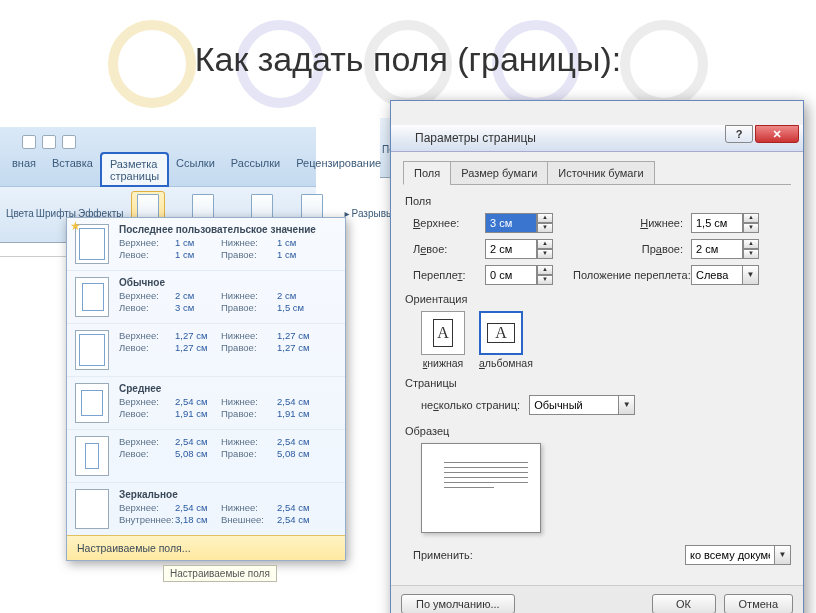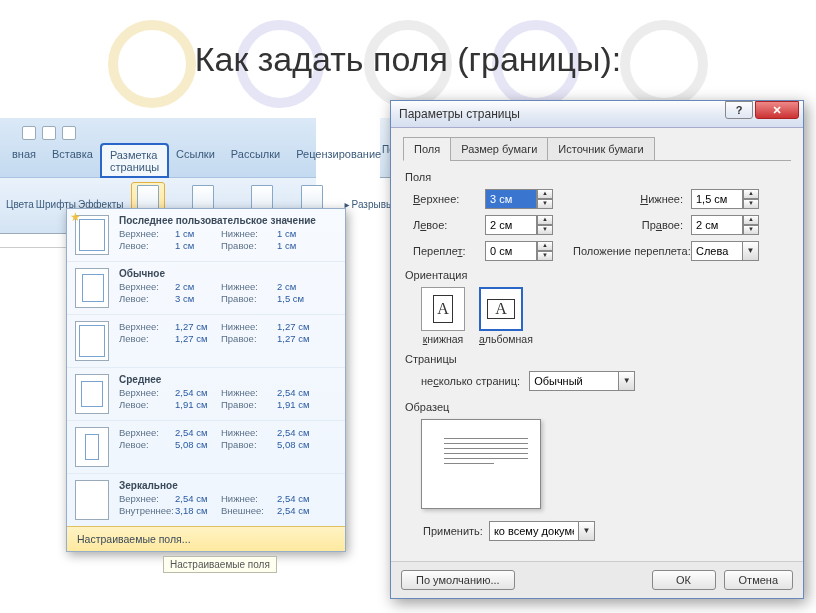--- a/index.html
+++ b/index.html
@@ -8,21 +8,21 @@
   
   .circles { position: absolute; top: 20px; left: 0; width: 100%; height: 100px; display: flex; justify-content: center; gap: 40px; pointer-events: none; z-index: 0; }
   .circle { width: 88px; height: 88px; border-radius: 50%; border: 10px solid rgba(200,200,220,0.3); }
   .circle.c1 { border-color: rgba(230,200,100,0.35); }
   .circle.c2 { border-color: rgba(180,180,230,0.35); }
   .circle.c3 { border-color: rgba(200,200,200,0.35); }
   
   .slide-title { position: absolute; top: 40px; left: 0; width: 100%; text-align: center; font-size: 34px; color: #333; z-index: 10; font-weight: 400; }
   
   
-  .word-panel { position: absolute; top: 118px; left: 0; width: 316px; z-index: 5; }
+  .word-panel { position: absolute; top: 127px; left: 0; width: 316px; z-index: 5; }
   .ribbon-bar { background: linear-gradient(#dbe9f7,#c4daf0); border-bottom: 1px solid #a9c3e0; padding: 6px 0 0 0; font-size: 11px; }
   .qat { padding: 2px 8px 4px 22px; display: flex; gap: 6px; align-items: center; }
   .qat .dot { width: 14px; height: 14px; background: #fff; border-radius: 2px; border: 1px solid #9ab; }
   .tabs-row { display: flex; gap: 0; padding: 0 4px; }
   .tab { padding: 4px 8px; color: #3b5a7a; cursor: default; }
   .tab.active { background: #f2f7fc; border: 1px solid #8aa; border-bottom: none; border-radius: 3px 3px 0 0; }
   .tab.highlight { outline: 2px solid #2a66c8; outline-offset: -1px; }
   .ribbon-groups { background: linear-gradient(#eaf2fb,#d4e4f4); padding: 4px 6px 6px 6px; display: flex; gap: 8px; font-size: 10px; color: #3b5a7a; border-bottom: 1px solid #9ab; }
   .rgroup { display: flex; gap: 2px; }
   .rgroup .row { display: flex; align-items: center; gap: 2px; white-space: nowrap; }
@@ -46,21 +46,21 @@
   .dd-thumb.star::before { content: "★"; position: absolute; top: -6px; left: -6px; color: #f0c040; font-size: 12px; }
   .dd-body { flex: 1; }
   .dd-name { font-weight: bold; color: #3b4a5a; margin-bottom: 2px; }
   .dd-grid { display: grid; grid-template-columns: 52px 42px 52px 42px; gap: 1px 4px; font-size: 9.5px; color: #5a7088; }
   .dd-grid .v { color: #2a5aa0; }
   .dd-foot { background: linear-gradient(#fff3c4,#ffe9a0); padding: 6px 10px; border-top: 1px solid #e0c060; color: #3b4a5a; font-size: 10.5px; }
   .tooltip { position: absolute; bottom: -22px; left: 96px; background: #fffff0; border: 1px solid #bba; padding: 2px 6px; font-size: 10px; color: #555; }
   
   
   .dialog { position: absolute; top: 100px; left: 390px; width: 414px; background: #f0f0f0; border: 1px solid #6688bb; box-shadow: 3px 4px 14px rgba(0,0,0,0.4); font-size: 11px; color: #333; z-index: 20; }
-  .titlebar { background: linear-gradient(#fdfdfe,#e6ecf5,#d4dff0); padding: 6px 8px; display: flex; align-items: center; border-bottom: 1px solid #aac; position: relative; }
+  .titlebar { background: linear-gradient(#fdfdfe,#e6ecf5,#d4dff0); padding: 6px 24px; display: flex; align-items: center; border-bottom: 1px solid #aac; position: relative; margin-top: 24px; }
   .titlebar .ttl { flex: 1; color: #333; font-size: 12px; }
   .winbtns { position: absolute; right: 4px; top: 0; display: flex; }
   .winbtn { width: 28px; height: 18px; border: 1px solid #888; border-radius: 0 0 3px 3px; display: flex; align-items: center; justify-content: center; font-size: 11px; font-weight: bold; margin-left: 2px; }
   .winbtn.close { background: linear-gradient(#e88,#c33); color: #fff; border-color: #a22; width: 44px; }
   .dlg-body { padding: 8px 12px 12px 12px; background: #f0f0f0; }
   .tabrow { display: flex; border-bottom: 1px solid #aaa; margin-bottom: 10px; }
   .dlgtab { padding: 5px 10px; border: 1px solid #aaa; margin-right: -1px; background: #e8e8e8; position: relative; top: 1px; cursor: default; font-size: 11px; }
   .dlgtab.active { background: #f0f0f0; border-bottom-color: #f0f0f0; }
   .section-label { font-size: 11px; color: #333; margin: 6px 0 6px 2px; }
   .fields-grid { display: grid; grid-template-columns: 64px 80px 110px 80px; gap: 6px 8px; align-items: center; margin-left: 10px; margin-bottom: 8px; }
@@ -82,21 +82,21 @@
   .orient-box .pg { border: 1px solid #333; display: flex; align-items: center; justify-content: center; font-family: serif; font-size: 16px; }
   .orient-box .pg.port { width: 20px; height: 28px; }
   .orient-box .pg.land { width: 28px; height: 20px; }
   
   .pages-row { display: flex; align-items: center; gap: 9px; margin: 4px 0 10px 18px; }
   
   .preview-box { width: 120px; height: 90px; border: 1px solid #888; background: #fff; margin: 6px 0 12px 18px; box-shadow: 2px 2px 4px rgba(0,0,0,0.2); padding: 18px 12px 12px 22px; display: flex; flex-direction: column; gap: 4px; }
   .preview-box .ln { height: 1px; background: #888; }
   .preview-box .ln.half { width: 60%; }
   
-  .apply-row { display: flex; align-items: center; gap: 6px; margin-left: 20px; margin-bottom: 8px; }
+  .apply-row { display: flex; align-items: center; gap: 6px; margin-left: 10px; margin-bottom: 8px; justify-content: space-between; }
   
   .dlg-footer { border-top: 1px solid #ccc; padding: 8px 10px; display: flex; align-items: flex-end; gap: 8px; background: #eaeaea; }
   .btn { padding: 3px 14px; border: 1px solid #888; background: linear-gradient(#fdfdfd,#e4e4e4); border-radius: 3px; font-size: 11px; cursor: default; min-width: 64px; text-align: center; }
   .dlg-footer .spacer { flex: 1; }
   
   .ribstub { position: absolute; top: 118px; left: 380px; width: 40px; height: 60px; font-size: 10px; color: #3b5a7a; background: linear-gradient(#eaf2fb,#d4e4f4); z-index: 2; padding: 4px 2px; border-bottom: 1px solid #9ab; text-align: right; overflow: hidden; }
   
   .underline-char { text-decoration: underline; }
 </style>
 </head>

